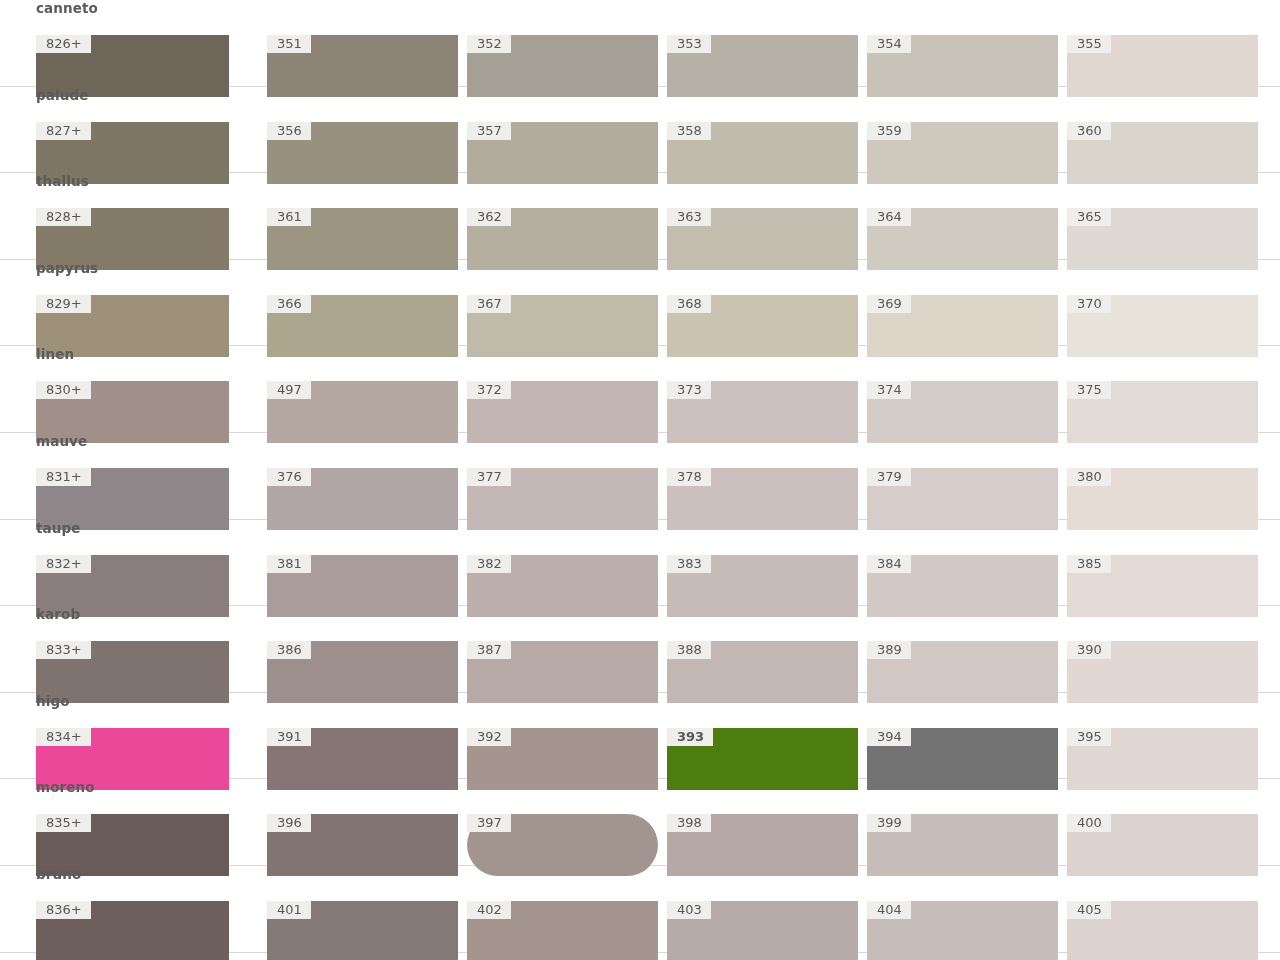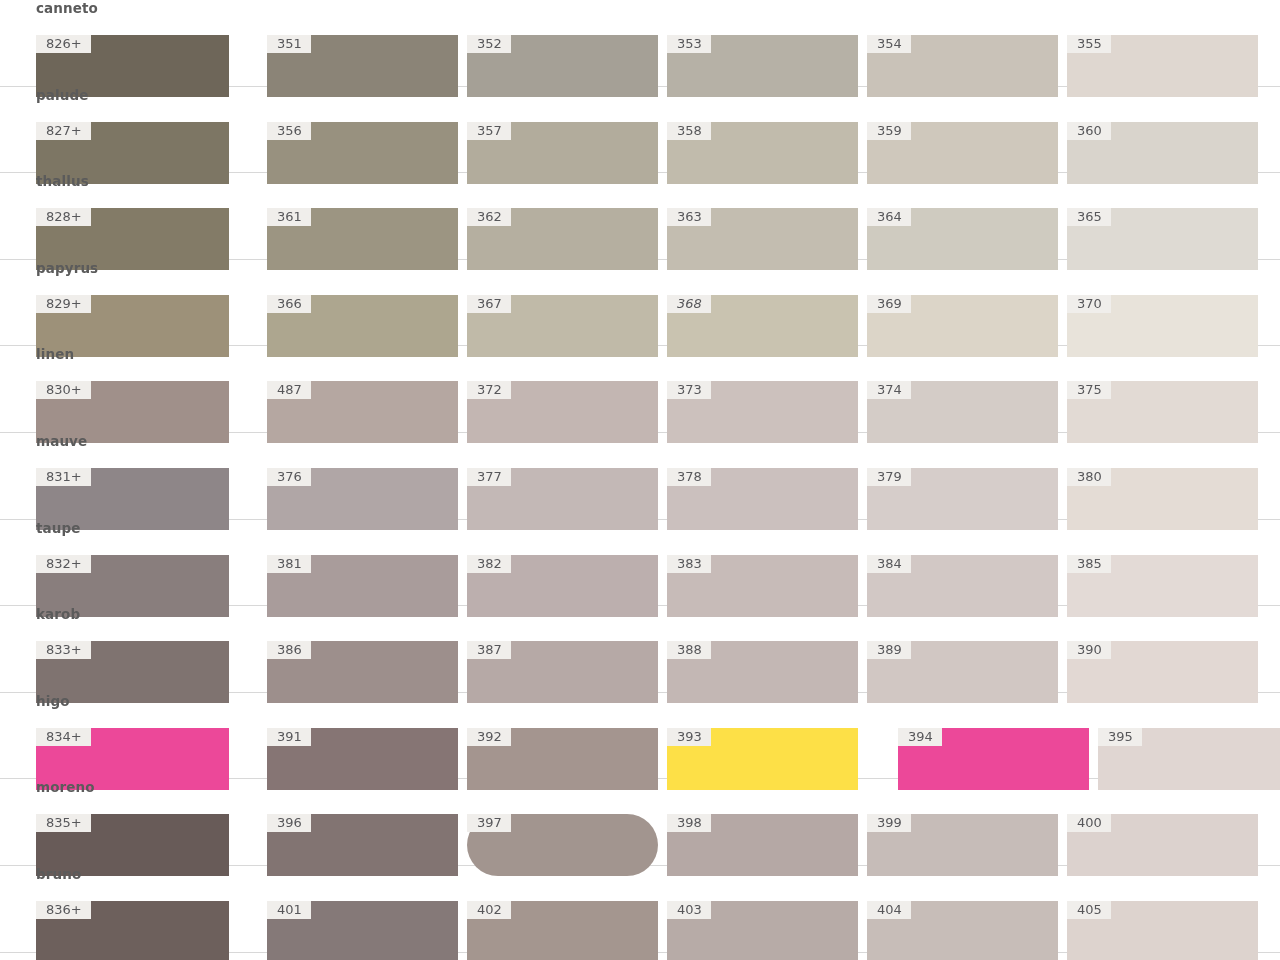--- a/index.html
+++ b/index.html
@@ -163,39 +163,39 @@
       <div class="swatch-strip">
         <div class="swatch base" style="background: rgb(157, 145, 121);">
           <span class="swatch-code">829+</span>
         </div>
         <div class="swatch shade" style="background: rgb(173, 166, 143);">
           <span class="swatch-code">366</span>
         </div>
         <div class="swatch shade" style="background: rgb(192, 186, 168);">
           <span class="swatch-code">367</span>
         </div>
-        <div class="swatch shade" style="background: rgb(201, 195, 176); font-style: italic;">
+        <div class="swatch shade" style="background: rgb(201, 195, 176);">
           <span class="swatch-code">368</span>
         </div>
         <div class="swatch shade" style="background: rgb(220, 213, 200);">
           <span class="swatch-code">369</span>
         </div>
         <div class="swatch shade last" style="background: rgb(232, 227, 218);">
           <span class="swatch-code">370</span>
         </div>
       </div>
     </div>
     <div class="palette-row">
       <div class="row-name">linen</div>
       <div class="swatch-strip">
         <div class="swatch base" style="background: rgb(160, 144, 138); padding-left: 12px;">
           <span class="swatch-code">830+</span>
         </div>
         <div class="swatch shade" style="background: rgb(181, 167, 161);">
-          <span class="swatch-code">487</span>
+          <span class="swatch-code">497</span>
         </div>
         <div class="swatch shade" style="background: rgb(195, 182, 178);">
           <span class="swatch-code">372</span>
         </div>
         <div class="swatch shade" style="background: rgb(204, 193, 189);">
           <span class="swatch-code">373</span>
         </div>
         <div class="swatch shade" style="background: rgb(212, 204, 199);">
           <span class="swatch-code">374</span>
         </div>
@@ -278,24 +278,24 @@
       <div class="swatch-strip">
         <div class="swatch base" style="background: #ec4899; text-align: right;">
           <span class="swatch-code">834+</span>
         </div>
         <div class="swatch shade" style="background: rgb(134, 117, 116);">
           <span class="swatch-code">391</span>
         </div>
         <div class="swatch shade" style="background: rgb(164, 149, 143);">
           <span class="swatch-code">392</span>
         </div>
-        <div class="swatch shade" style="background: #fde047;">
+        <div class="swatch shade" style="background: #4d7c0f; font-weight: bold;">
           <span class="swatch-code">393</span>
         </div>
-        <div class="swatch shade" style="background: #ec4899; margin-left: 31px;">
+        <div class="swatch shade" style="background: #737373;">
           <span class="swatch-code">394</span>
         </div>
         <div class="swatch shade last" style="background: rgb(224, 214, 210);">
           <span class="swatch-code">395</span>
         </div>
       </div>
     </div>
     <div class="palette-row">
       <div class="row-name">moreno</div>
       <div class="swatch-strip">

